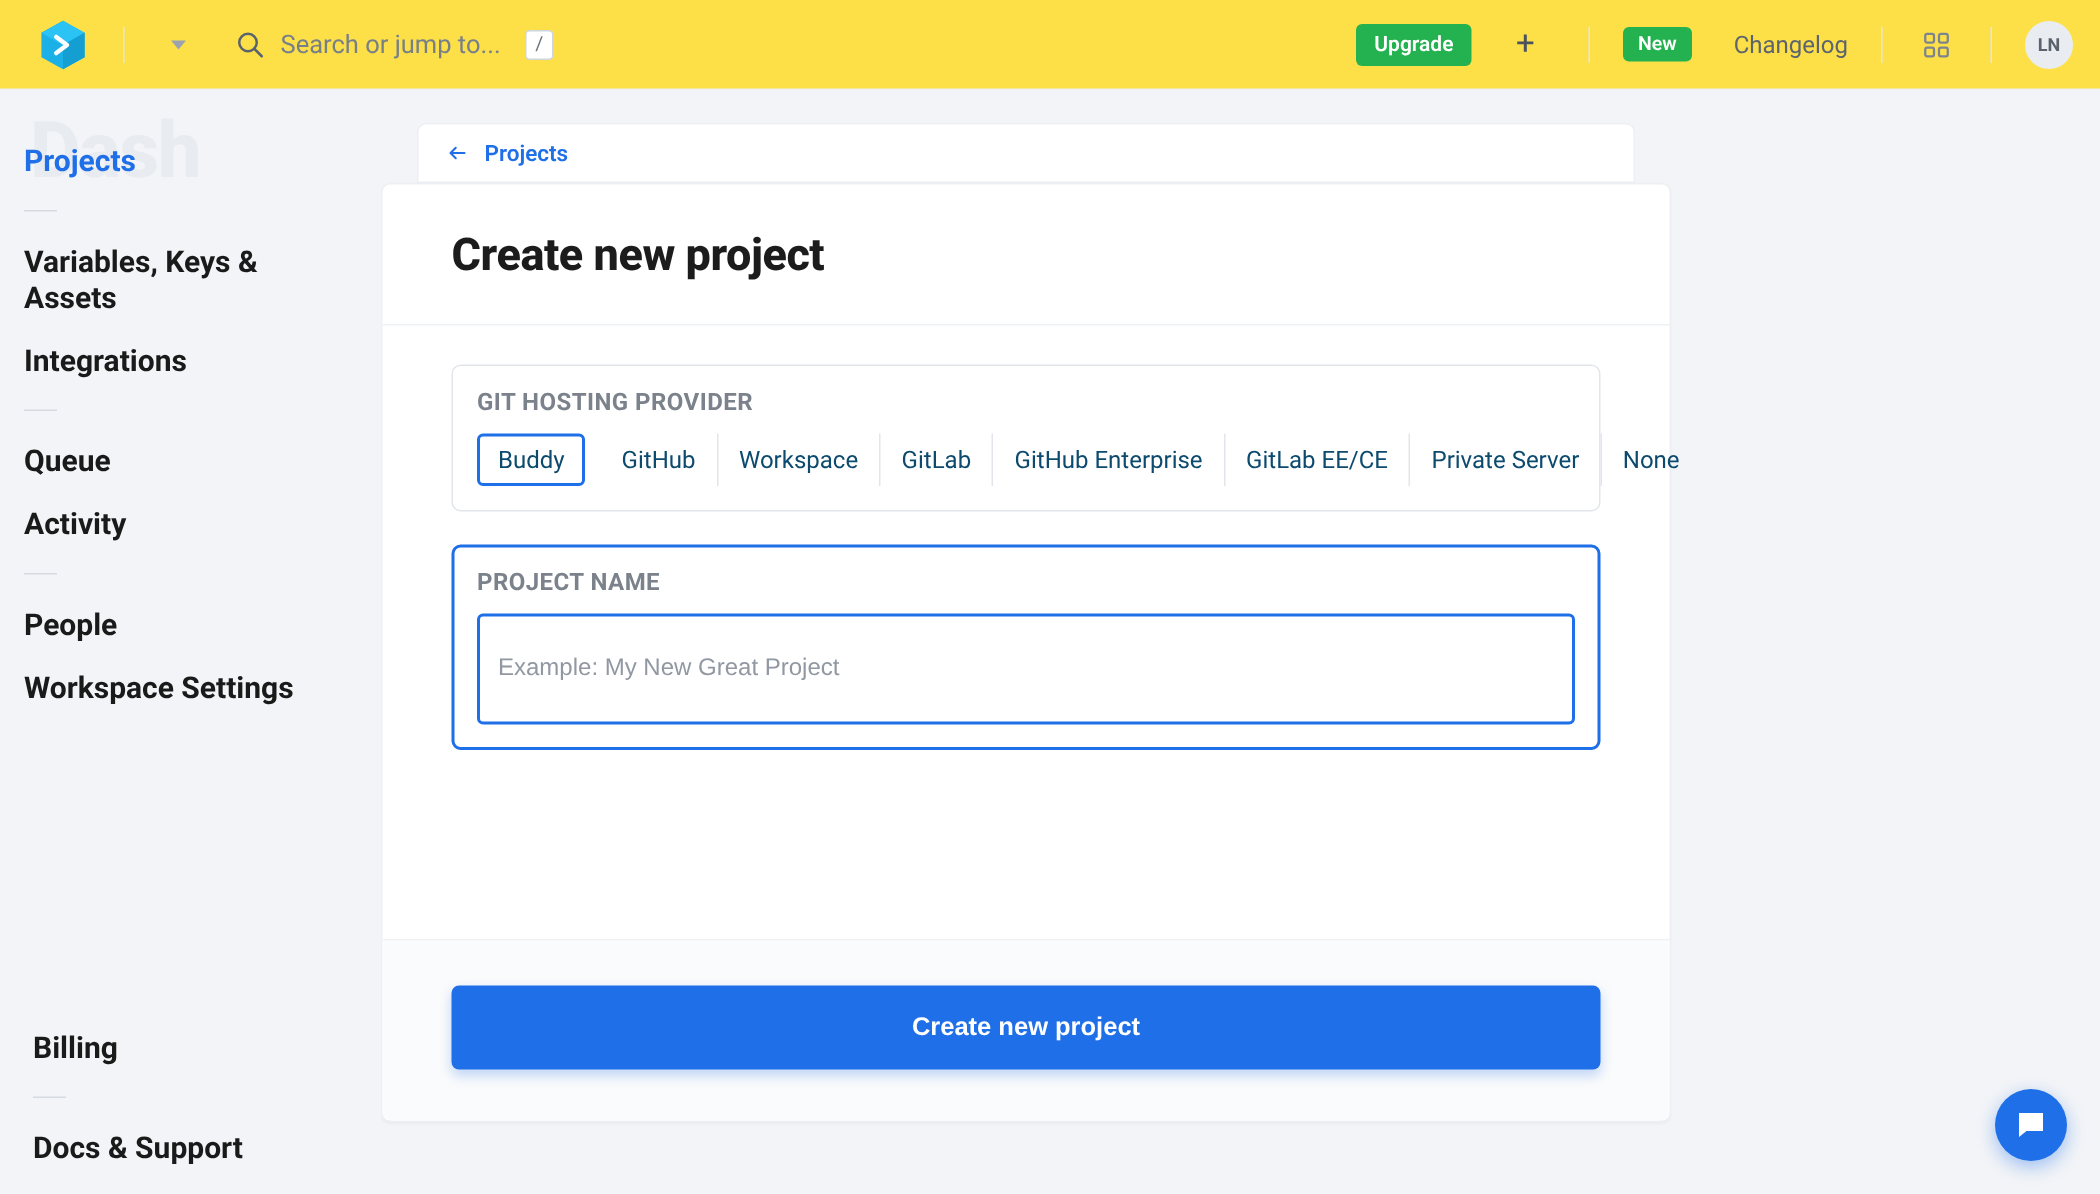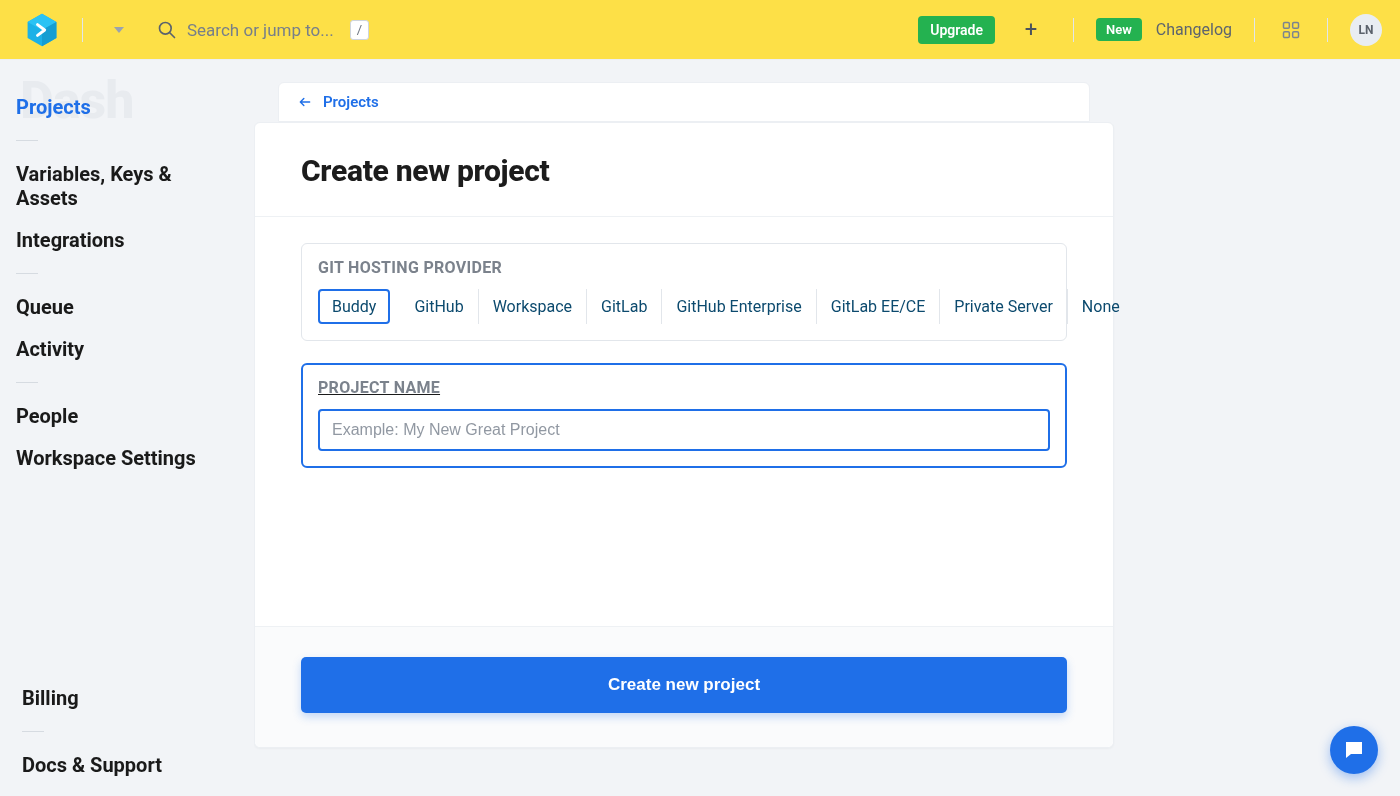--- a/index.html
+++ b/index.html
@@ -65,21 +65,21 @@
   }
   .pill.green { background: #24b250; }
   .plus-btn {
     width: 32px; height: 32px;
     display: flex; align-items: center; justify-content: center;
     color: #4b535d; cursor: pointer;
     font-size: 22px; font-weight: 400;
     margin: 0 4px;
   }
   .changelog-wrap {
-    display: flex; align-items: center; gap: 14px;
+    display: flex; align-items: center; gap: 28px;
     cursor: pointer;
   }
   .changelog-label { color: #5d646e; font-size: 16px; }
   .grid-btn {
     width: 28px; height: 28px;
     display: flex; align-items: center; justify-content: center;
     color: #7d848e; cursor: pointer;
   }
   .avatar {
     width: 32px; height: 32px; border-radius: 50%;
@@ -173,21 +173,20 @@
   .field-box {
     border: 1px solid #e2e6eb;
     border-radius: 6px;
     padding: 14px 16px 16px;
     margin-bottom: 22px;
     background: #fff;
   }
   .field-box.focused {
     border: 2px solid #1f6fe8;
     padding: 13px 15px 15px;
-    text-decoration: underline;
   }
   .field-label {
     font-size: 16px; font-weight: 700;
     letter-spacing: .3px;
     color: #7b828c;
     margin-bottom: 12px;
   }
   .provider-row {
     display: flex; align-items: stretch;
   }
@@ -206,21 +205,21 @@
     border-radius: 4px;
     padding: 6px 12px;
     margin-right: 10px;
     border-right: 2px solid #1f6fe8;
   }
 
   .name-input {
     width: 100%;
     border: 2px solid #1f6fe8;
     border-radius: 4px;
-    padding: 10px 12px;
+    padding: 26px 12px;
     font-size: 16px;
     color: #000000;
     outline: none;
   }
   .name-input::placeholder { color: #9198a2; }
 
   .card-footer {
     padding: 30px 46px 34px;
     background: #fafbfc;
     border-top: 1px solid #eef1f4;

